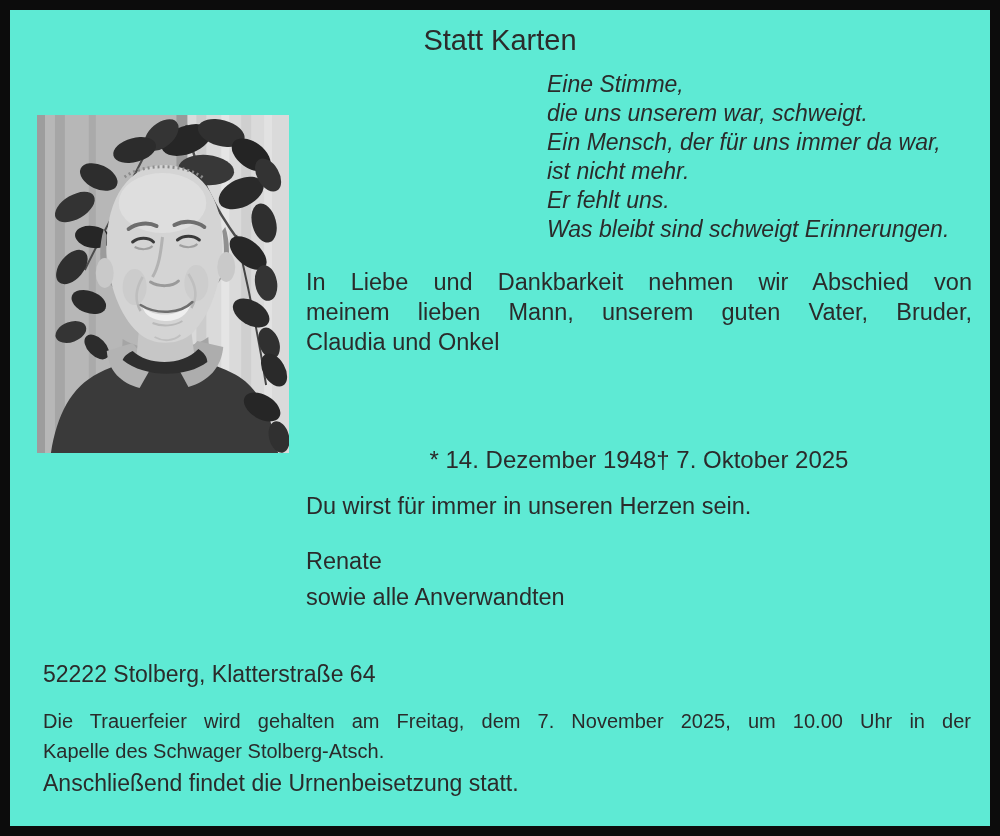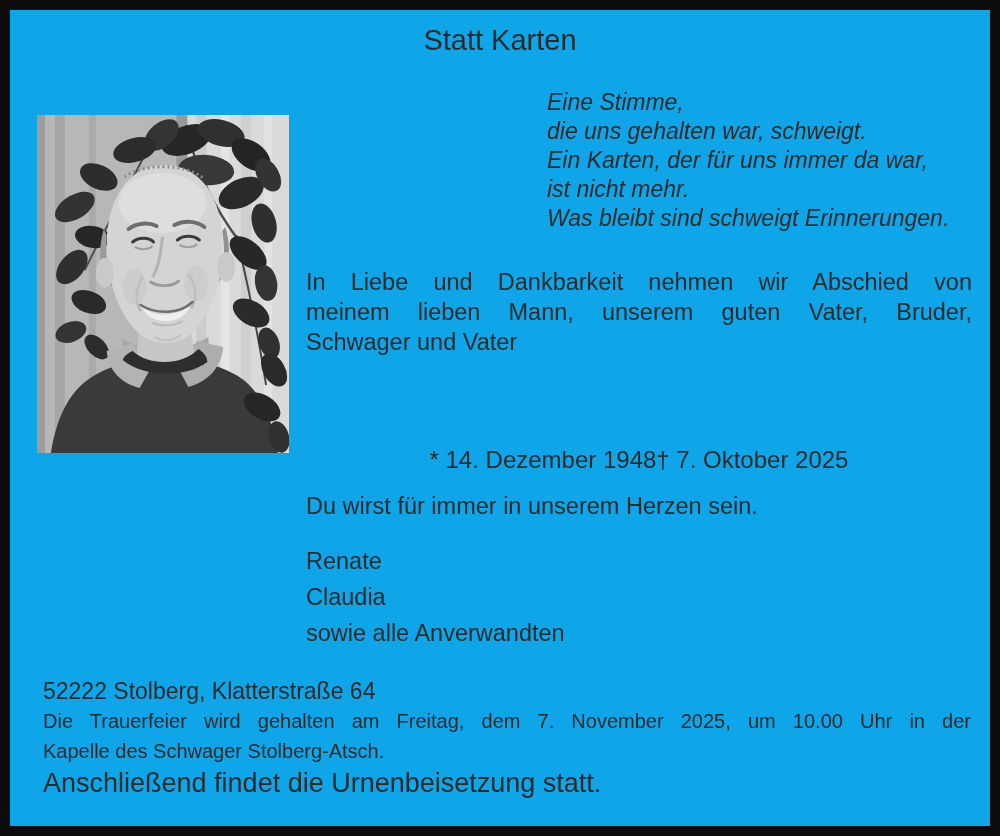--- a/index.html
+++ b/index.html
@@ -2,42 +2,42 @@
 <html><head>
 <meta charset="utf-8">
 <style>
   html, body { margin: 0; padding: 0; background: #ffffff; }
   .sheet {
     position: relative;
     width: 1000px;
     height: 836px;
     box-sizing: border-box;
     border: 10px solid #0c0c0c;
-    background: #0ea5e9;
+    background: #5eead4;
     font-family: "Liberation Sans", sans-serif;
     color: #2b2b2b;
     overflow: hidden;
   }
   .abs { position: absolute; }
 
   .notice-header {
     left: 0; right: 0; top: 13px;
     text-align: center;
     font-size: 29px;
     line-height: 34px;
   }
 
   .photo-wrap {
     left: 27px; top: 105px;
     width: 252px; height: 338px;
   }
   .photo-wrap svg { display: block; width: 100%; height: 100%; }
 
   .poem {
-    left: 537px; top: 78px;
+    left: 537px; top: 60px;
     font-style: italic;
     font-size: 23px;
     line-height: 29px;
     white-space: nowrap;
   }
 
   .intro {
     left: 296px; top: 257px;
     width: 666px;
     font-size: 23.5px;
@@ -75,33 +75,32 @@
     font-size: 23.5px;
     line-height: 36px;
   }
   .bold { font-weight: normal; }
 
   .address-line {
     left: 33px; top: 650px;
     font-size: 23px;
     line-height: 28px;
     white-space: nowrap;
-    margin-top: 17px;
   }
 
   .service-info {
     left: 33px; top: 696px;
     width: 928px;
     font-size: 20px;
     line-height: 30px;
   }
 
   .burial-info {
     left: 33px; top: 759px;
-    font-size: 27px;
+    font-size: 23px;
     line-height: 28px;
     white-space: nowrap;
   }
 </style>
 </head>
 <body>
 
 <div class="sheet">
 
   <div class="abs notice-header">Statt Karten</div>
@@ -198,42 +197,42 @@
       <g>
         <ellipse cx="238" cy="255" rx="18" ry="11" fill="#2a2a2a" transform="rotate(60 238 255)"></ellipse>
         <ellipse cx="226" cy="292" rx="20" ry="12" fill="#262626" transform="rotate(30 226 292)"></ellipse>
         <ellipse cx="243" cy="322" rx="16" ry="10" fill="#303030" transform="rotate(75 243 322)"></ellipse>
       </g>
     </svg>
   </div>
 
   <div class="abs poem">
     <div>Eine Stimme,</div>
-    <div>die uns gehalten war, schweigt.</div>
-    <div>Ein Karten, der für uns immer da war,</div>
+    <div>die uns unserem war, schweigt.</div>
+    <div>Ein Mensch, der für uns immer da war,</div>
     <div>ist nicht mehr.</div>
+    <div>Er fehlt uns.</div>
     <div>Was bleibt sind schweigt Erinnerungen.</div>
   </div>
 
   <div class="abs intro">
     <div class="jline">In Liebe und Dankbarkeit nehmen wir Abschied von</div>
     <div class="jline">meinem lieben Mann, unserem guten Vater, Bruder,</div>
-    <div>Schwager und Vater</div>
+    <div>Claudia und Onkel</div>
   </div>
 
 
   <div class="abs life-dates">
     <span class="birth">* 14. Dezember 1948</span><span class="death">† 7. Oktober 2025</span>
   </div>
 
-  <div class="abs farewell-line">Du wirst für immer in unserem Herzen sein.</div>
+  <div class="abs farewell-line">Du wirst für immer in unseren Herzen sein.</div>
 
   <div class="abs mourners">
     <div class="bold">Renate</div>
-    <div class="bold">Claudia</div>
     <div>sowie alle Anverwandten</div>
   </div>
 
   <div class="abs address-line">52222 Stolberg, Klatterstraße 64</div>
 
   <div class="abs service-info">
     <div class="jline">Die Trauerfeier wird gehalten am Freitag, dem 7. November 2025, um 10.00 Uhr in der</div>
     <div>Kapelle des Schwager Stolberg-Atsch.</div>
   </div>
 

